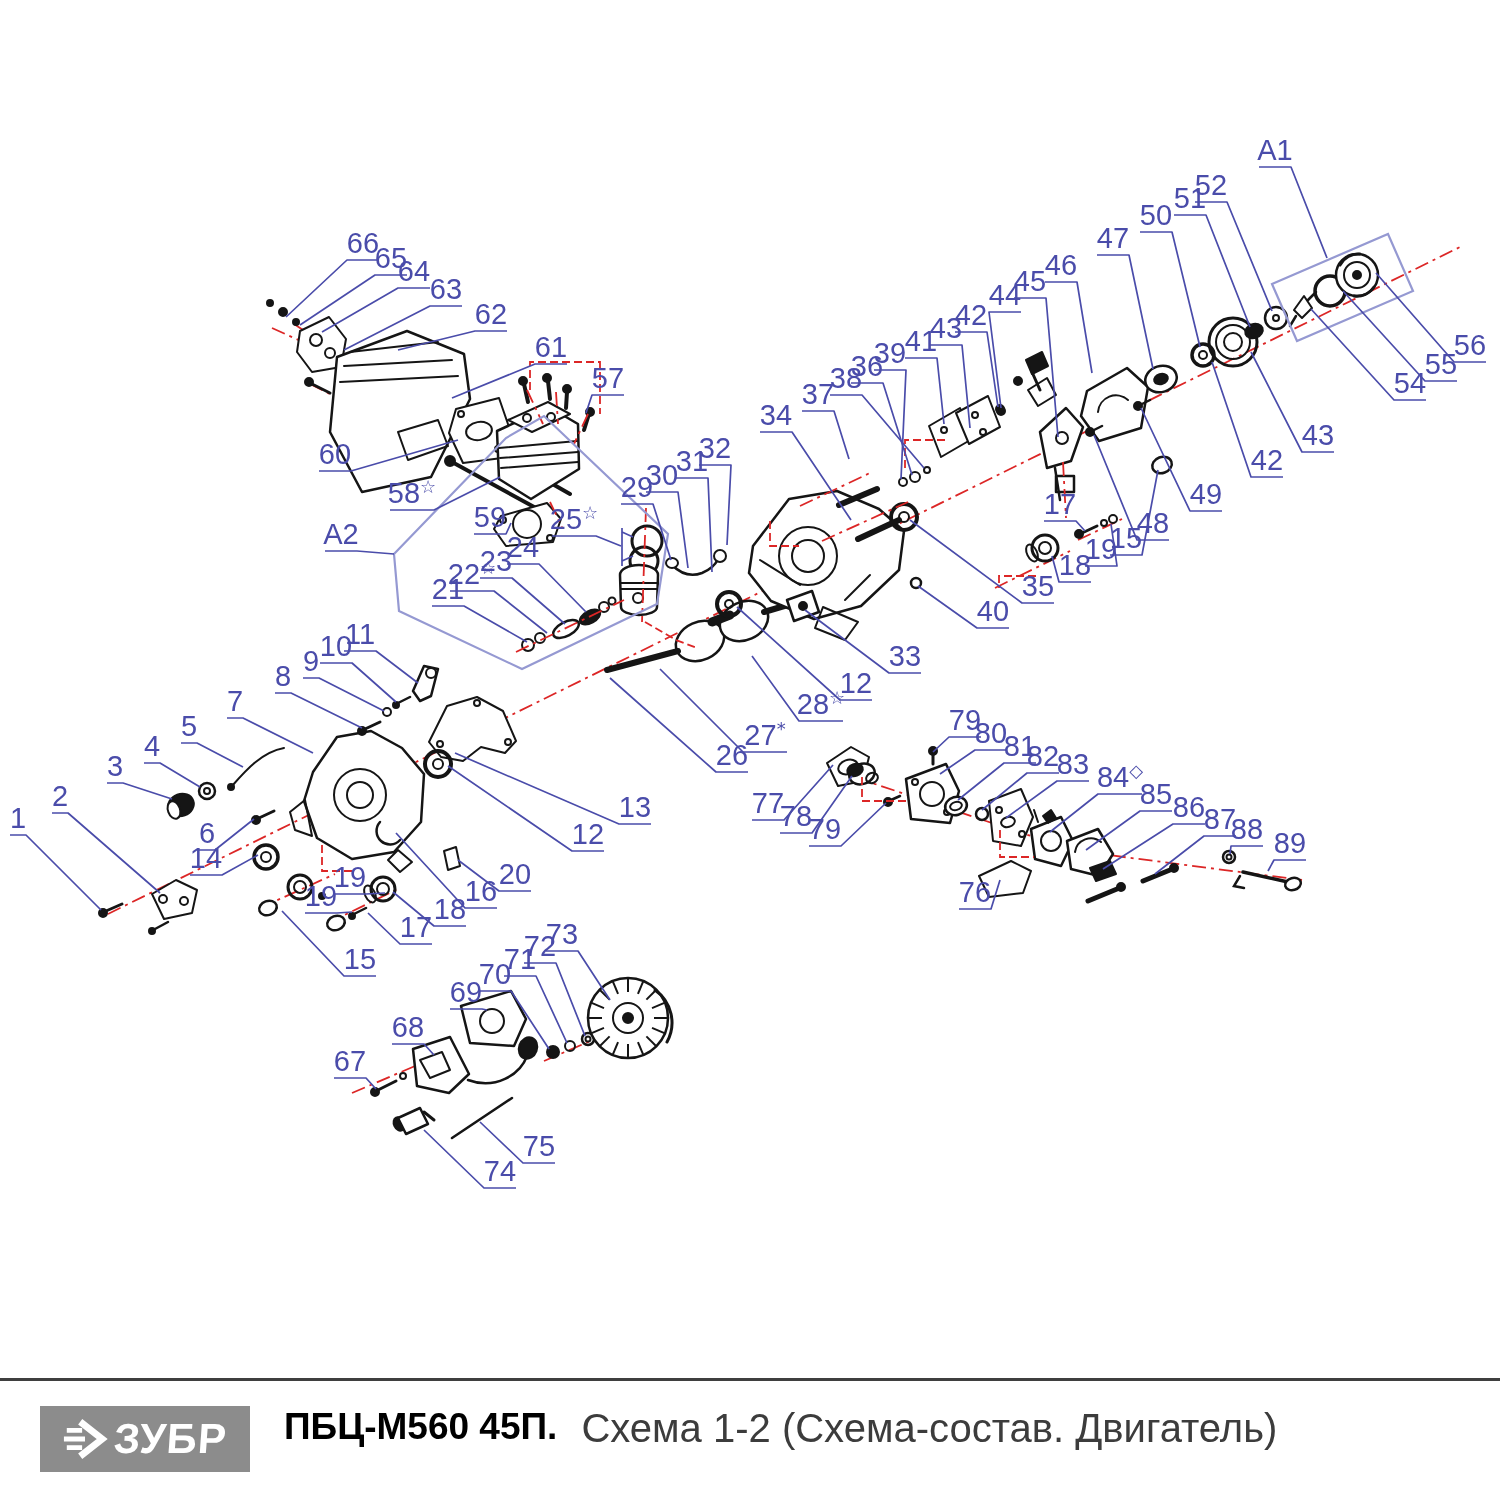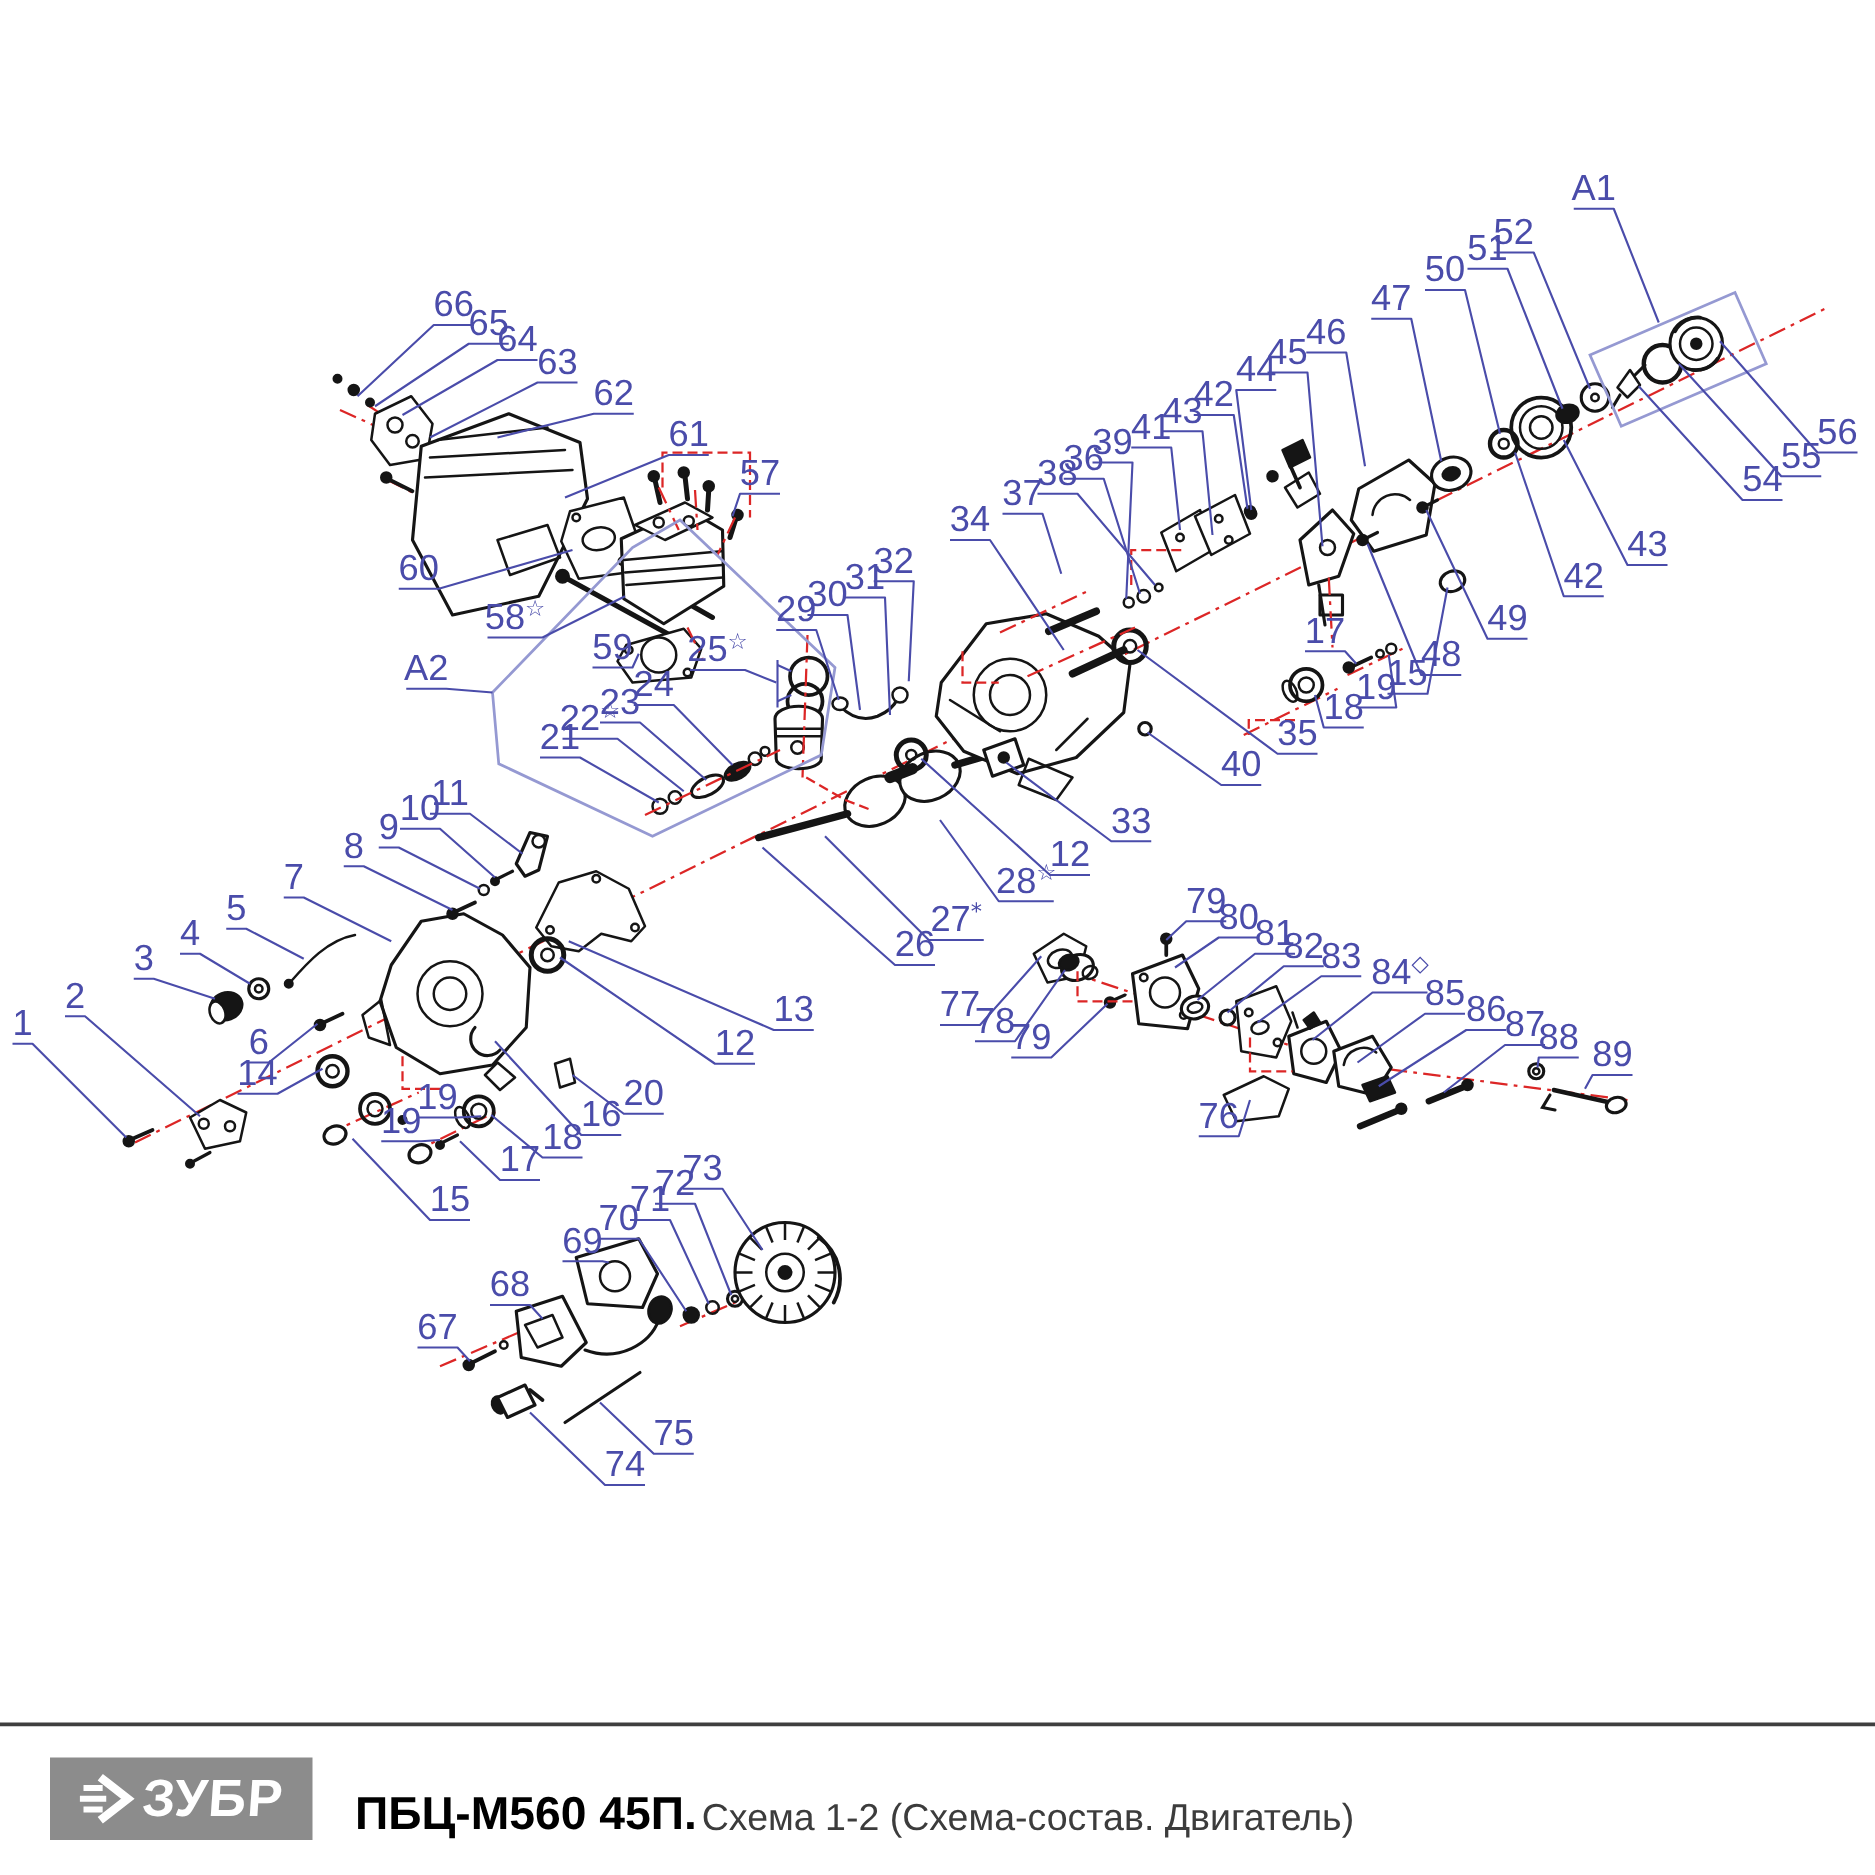--- a/index.html
+++ b/index.html
@@ -4,23 +4,23 @@
 <style>
   html,body{margin:0;padding:0;background:#fff;}
   .canvas{position:relative;width:1500px;height:1500px;background:#ffffff;overflow:hidden;
           font-family:"Liberation Sans",sans-serif;}
   #dwg{position:absolute;left:0;top:0;}
   .rule{position:absolute;left:0;top:1378px;width:1500px;border-top:3px solid #3f3f3f;}
   .logo{position:absolute;left:40px;top:1406px;width:210px;height:66px;background:#8c8c8c;
         display:flex;align-items:center;justify-content:center;gap:6px;}
   .logo-text{color:#fff;font-weight:800;font-size:42px;letter-spacing:1px;transform:skewX(-4deg);
              font-family:"Liberation Sans",sans-serif;}
-  .titleline{position:absolute;left:284px;top:1406px;height:66px;display:flex;align-items:flex-end;gap:4px;white-space:nowrap;}
+  .titleline{position:absolute;left:284px;top:1406px;height:66px;display:flex;align-items:flex-start;gap:24px;white-space:nowrap;}
   .model{font-size:37px;font-weight:bold;color:#000;}
-  .subtitle{font-size:30px;font-weight:400;color:#3c3c3c;}
+  .subtitle{font-size:40px;font-weight:400;color:#3c3c3c;}
 </style>
 </head>
 <body>
 
 <div class="canvas">
   <svg id="dwg" width="1500" height="1500" viewBox="0 0 1500 1500">
       <g>
         <polyline points="108,914 1460,247" fill="none" stroke="#dc2626" stroke-width="1.8" stroke-dasharray="14 5 3 5"></polyline>
         <polyline points="294,324 516,470" fill="none" stroke="#dc2626" stroke-width="1.8" stroke-dasharray="14 5 3 5"></polyline>
         <polyline points="272,328 336,357" fill="none" stroke="#dc2626" stroke-width="1.8" stroke-dasharray="14 5 3 5"></polyline>

